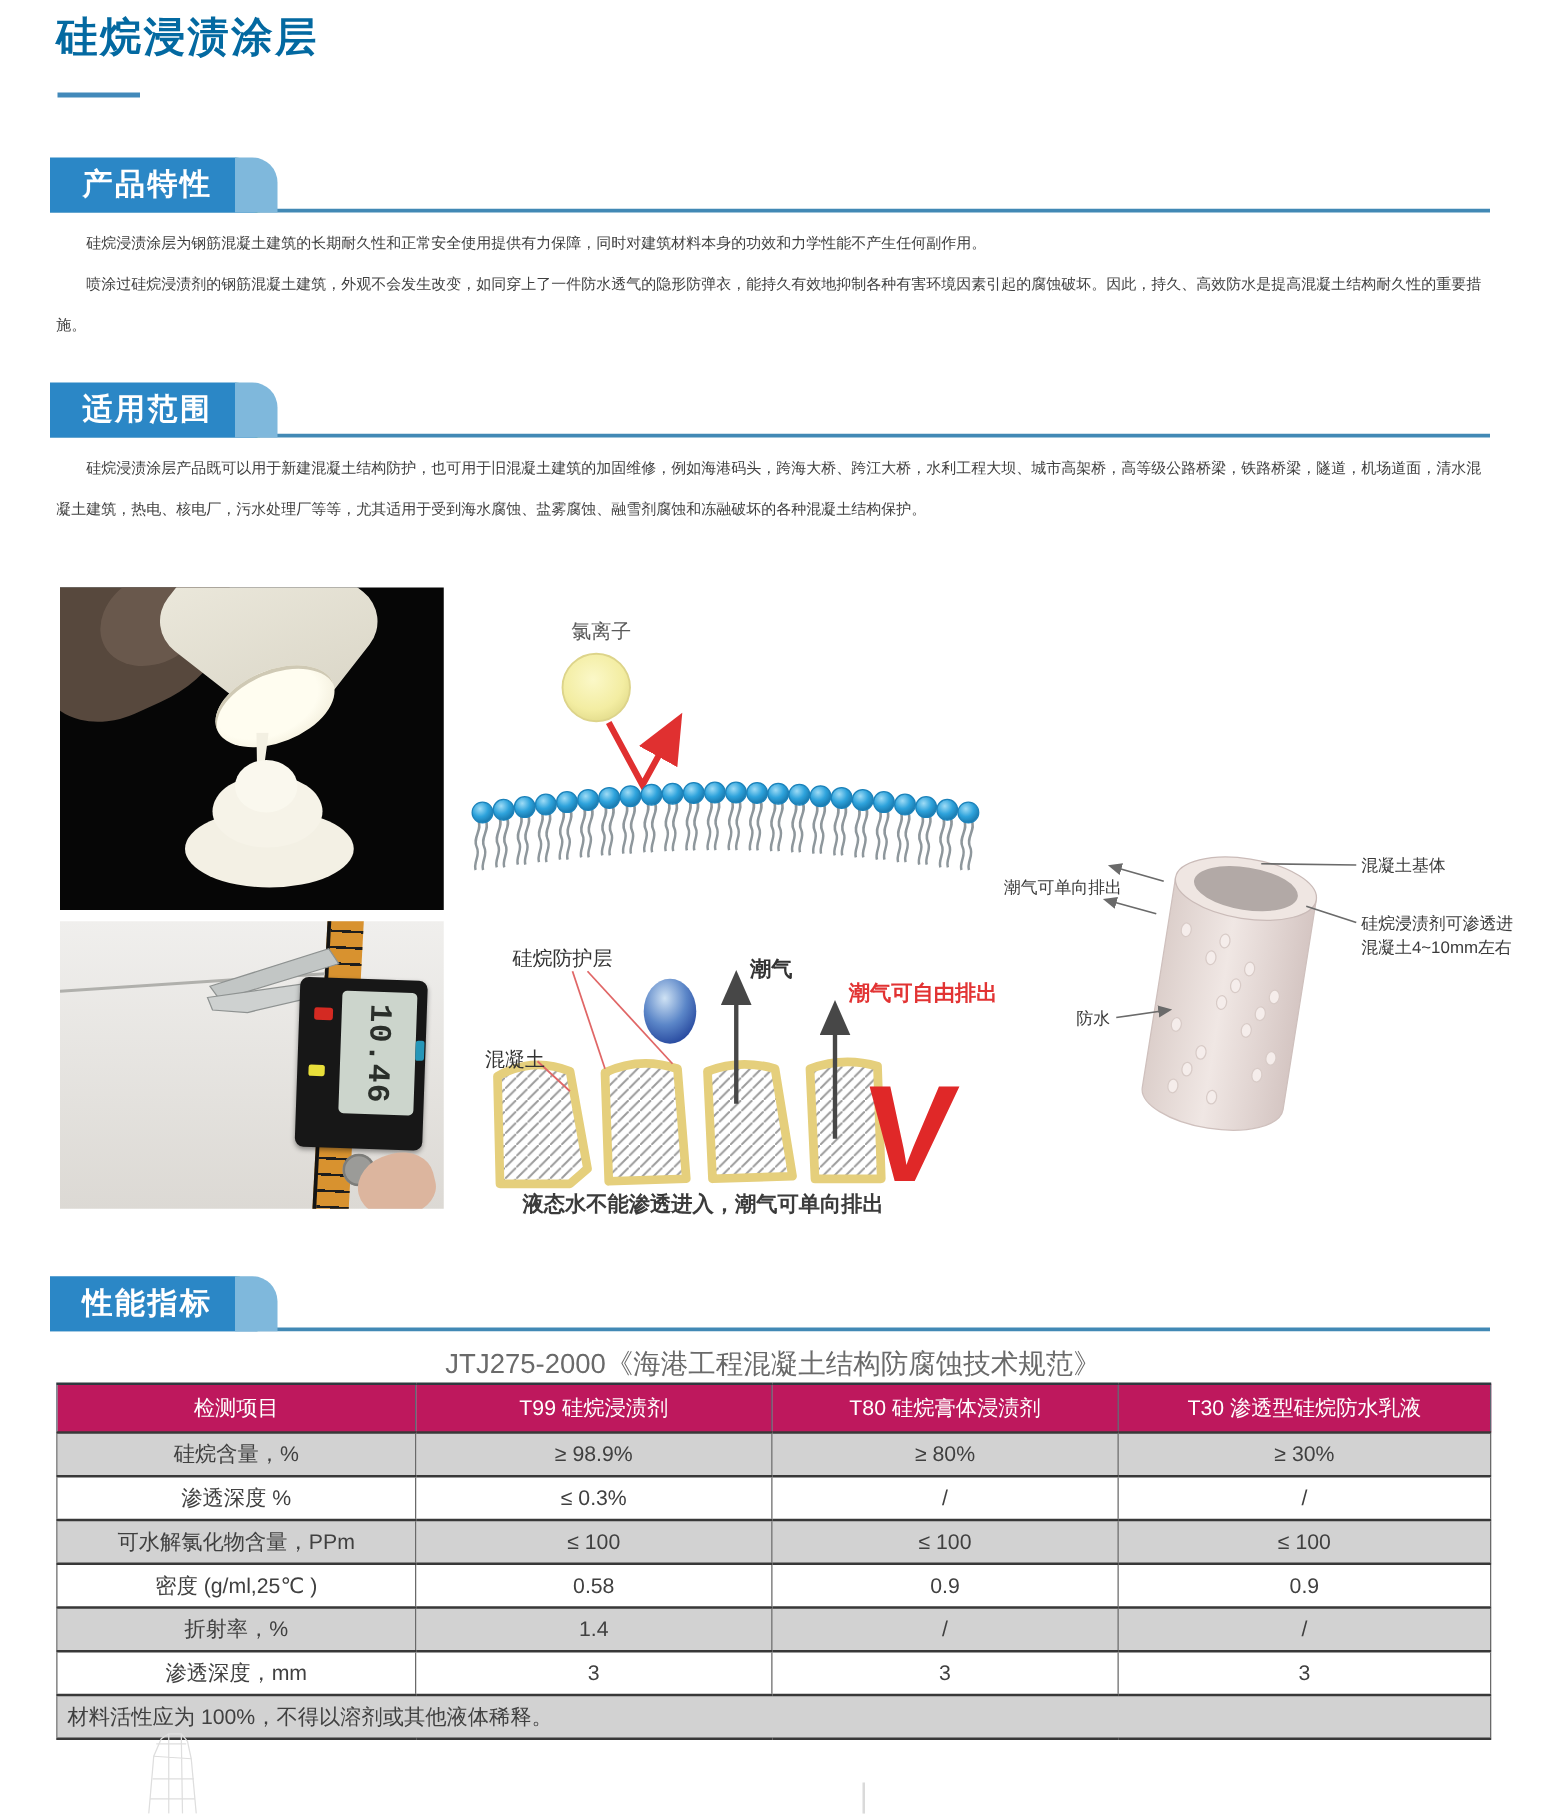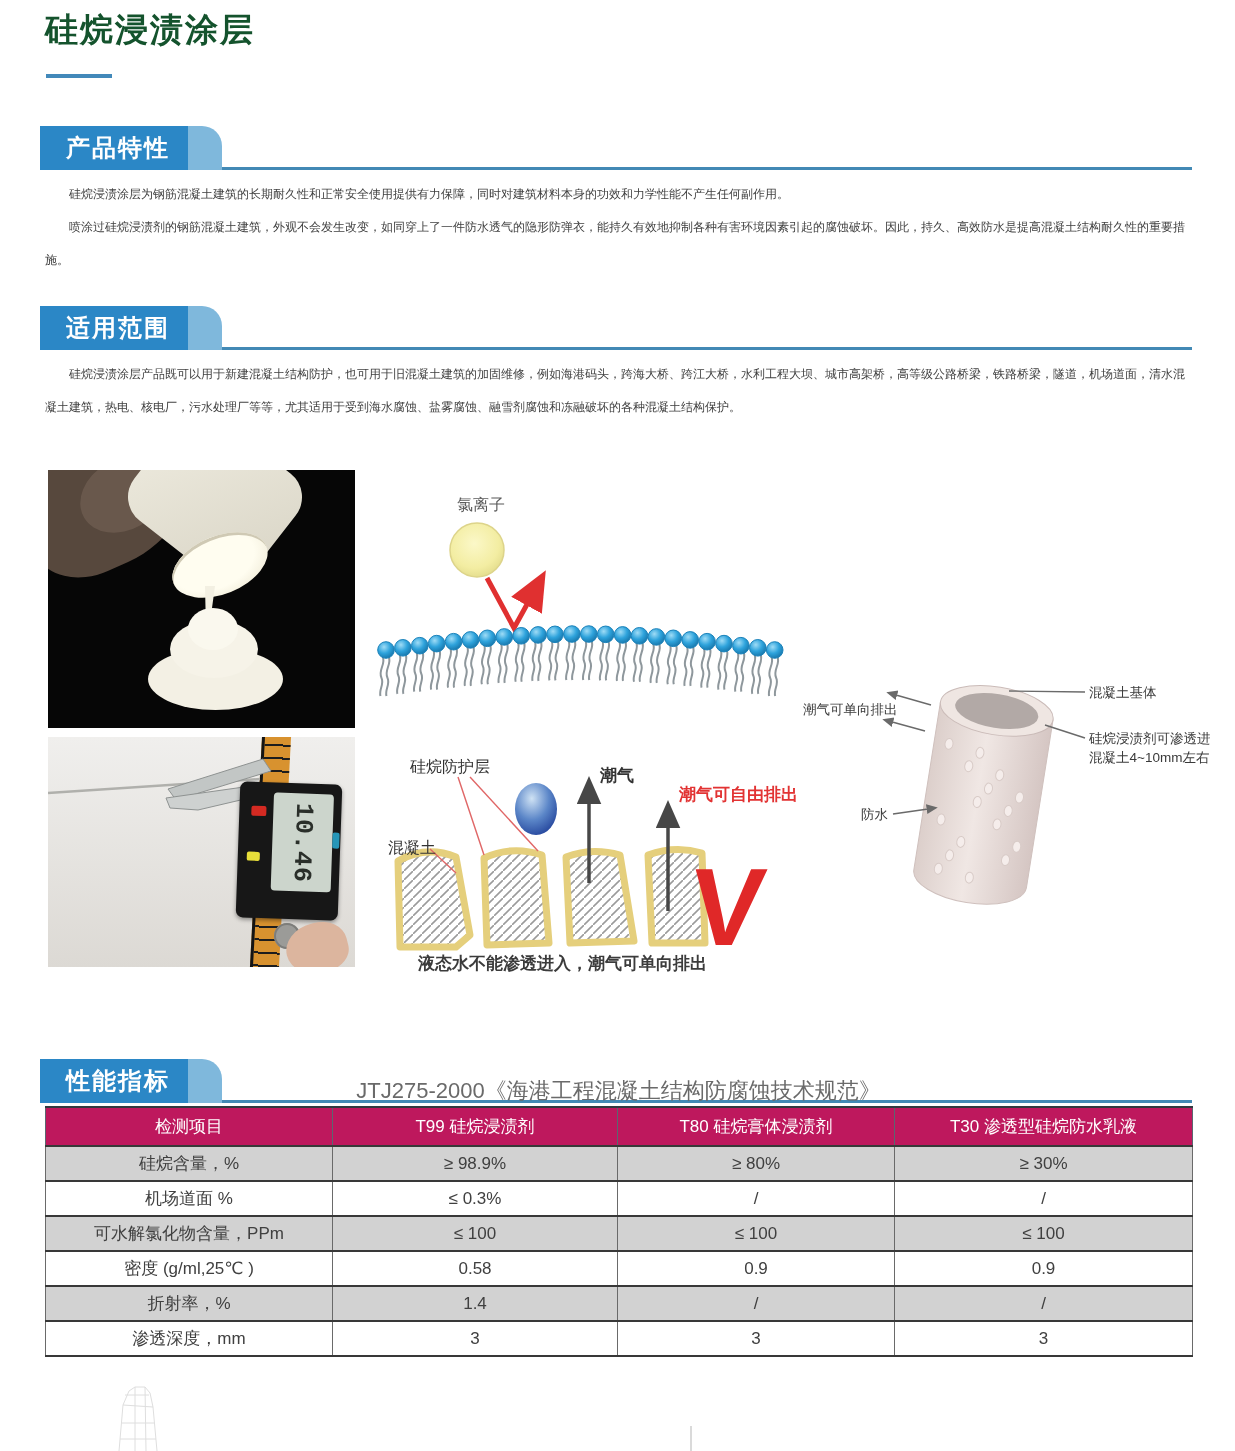--- a/index.html
+++ b/index.html
@@ -4,21 +4,21 @@
 <style>
   html,body{margin:0;padding:0;}
   body{
     width:1235px;height:1451px;position:relative;background:#ffffff;
     font-family:"Liberation Sans","DejaVu Sans",sans-serif;color:#3f3f3f;
     overflow:hidden;
   }
   
   .page-title{
     position:absolute;left:45px;top:8px;margin:0;
-    font-size:33px;font-weight:bold;color:#14532d;letter-spacing:2px;
+    font-size:33px;font-weight:bold;color:#0369a1;letter-spacing:2px;
   }
   .title-underline{position:absolute;left:46px;top:74px;width:66px;height:4px;background:#4289ba;}
 
   
   .sec-head{position:absolute;left:40px;width:1152px;height:47px;}
   .sec-rule{position:absolute;left:0;right:0;bottom:0;height:3px;background:#4289b5;}
   .sec-tab{
     position:absolute;left:0;bottom:0;height:44px;line-height:44px;
     background:#2b87c6;color:#ffffff;font-size:24px;font-weight:bold;
     padding:0 34px 0 26px;border-radius:0 20px 0 0;border-right:4px solid #84cc16;
@@ -336,21 +336,21 @@
     </g>
     <text x="24" y="27" font-size="16" fill="#333333">硅烷防护层</text>
     <text x="2" y="108" font-size="16" fill="#333333">混凝土</text>
     <text x="214" y="36" font-size="17" font-weight="bold" fill="#333333">潮气</text>
     <text x="293" y="55" font-size="17" font-weight="bold" fill="#e23333">潮气可自由排出</text>
     <text x="322" y="200" font-size="110" font-weight="bold" fill="#e02828" transform="skewX(-6)">V</text>
     <text x="32" y="224" font-size="17" font-weight="bold" fill="#3b3b3b">液态水不能渗透进入，潮气可单向排出</text>
   </svg>
 </div>
 
-<div class="sec-head" style="top:1056px;">
+<div class="sec-head" style="top:1018px;">
   <div class="sec-rule"></div>
   <div class="sec-tab">性能指标</div>
 </div>
 
 <p class="tbl-caption">JTJ275-2000《海港工程混凝土结构防腐蚀技术规范》</p>
 
 <table class="perf">
   <colgroup>
       <col class="c1">
       <col class="c2">
@@ -364,21 +364,21 @@
     <th>T80 硅烷膏体浸渍剂</th>
     <th>T30 渗透型硅烷防水乳液</th>
   </tr>
   <tr class="gray">
     <td>硅烷含量，%</td>
     <td>≥ 98.9%</td>
     <td>≥ 80%</td>
     <td>≥ 30%</td>
   </tr>
   <tr>
-    <td>机场道面 %</td>
+    <td>渗透深度 %</td>
     <td>≤ 0.3%</td>
     <td>/</td>
     <td>/</td>
   </tr>
   <tr class="gray">
     <td>可水解氯化物含量，PPm</td>
     <td>≤ 100</td>
     <td>≤ 100</td>
     <td>≤ 100</td>
   </tr>
@@ -392,20 +392,23 @@
     <td>折射率，%</td>
     <td>1.4</td>
     <td>/</td>
     <td>/</td>
   </tr>
   <tr>
     <td>渗透深度，mm</td>
     <td>3</td>
     <td>3</td>
     <td>3</td>
+  </tr>
+  <tr>
+    <td class="foot" colspan="4">材料活性应为 100%，不得以溶剂或其他液体稀释。</td>
   </tr>
 </tbody>
   </table>
 
 <svg class="wm-tower" width="110" height="68">
   <g fill="none" stroke="#dedede" stroke-width="1">
     <path d="M14 68 L18 22 L24 8 L30 4 L40 4 L45 10 L48 24 L52 68"></path>
     <path d="M18 22 L48 24 M20 12 L44 12 M17 40 L50 40 M15 56 L51 56 M30 4 L30 68 M40 4 L41 68"></path>
   </g>
 </svg>

